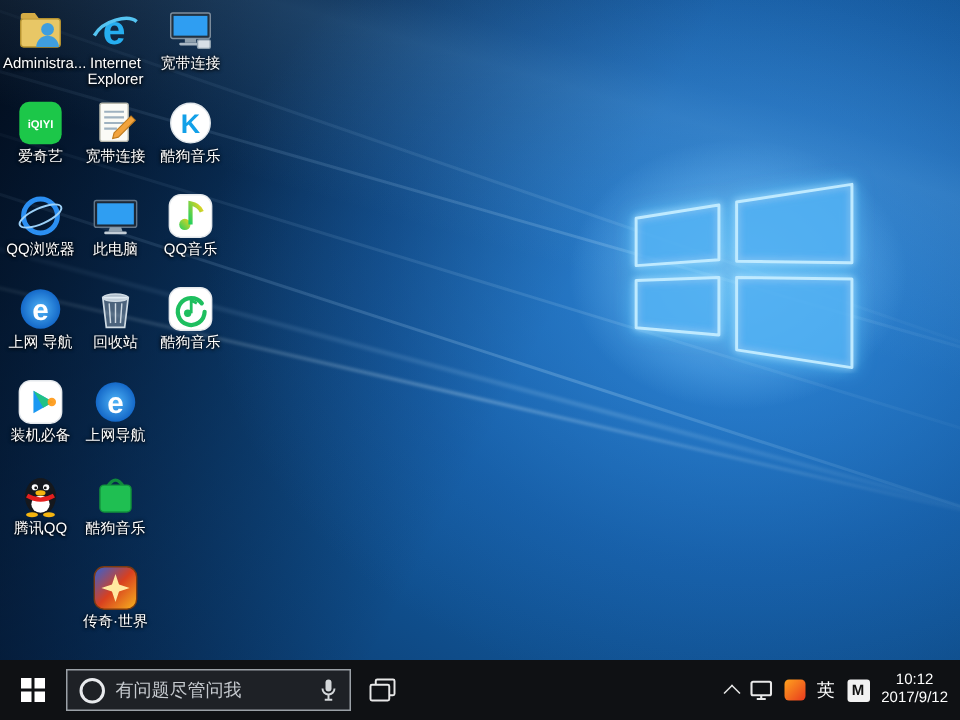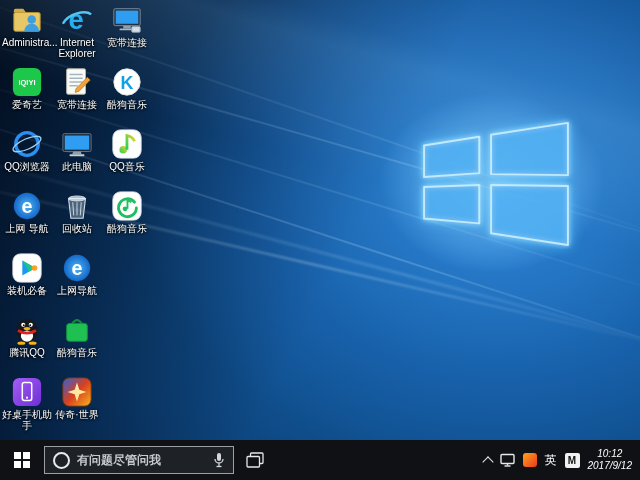--- a/index.html
+++ b/index.html
@@ -39,30 +39,30 @@
        text-shadow:0 1px 2px #000, 0 0 3px rgba(0,0,0,.85);}
 
   
   .taskbar{position:relative;width:640px;height:40px;background:#0f1114;display:flex;align-items:center;}
   .start{width:44px;height:40px;background:none;border:none;display:flex;align-items:center;justify-content:center;padding:0;}
   .winflat{display:grid;grid-template-columns:7px 7px;grid-template-rows:7px 7px;gap:2px;}
   .winflat i{background:#fff;display:block;}
   .search{width:190px;height:28px;border:1px solid #9aa0a6;background:#1e2126;display:flex;align-items:center;
           padding:0 8px;gap:7px;box-sizing:border-box;}
   .cortana{width:13px;height:13px;border:2px solid #e8eaed;border-radius:50%;flex:0 0 13px;}
-  .searchtext{flex:1;color:#c6cacf;font-size:12px;white-space:nowrap;overflow:hidden;font-weight:bold;}
+  .searchtext{flex:1;color:#c6cacf;font-size:12px;white-space:nowrap;overflow:hidden;}
   .micbtn{background:none;border:none;padding:0;display:flex;align-items:center;}
   .taskview{width:42px;height:40px;background:none;border:none;display:flex;align-items:center;justify-content:center;padding:0;}
   .tray{margin-left:auto;display:flex;align-items:center;gap:8px;padding-right:8px;height:40px;color:#fff;}
   .chev{width:7px;height:7px;border-left:1.6px solid #e8e8e8;border-top:1.6px solid #e8e8e8;transform:rotate(45deg);margin-top:3px;}
   .imecolor{width:14px;height:14px;border-radius:3px;background:linear-gradient(135deg,#ffa21e,#e83a1e);display:block;}
   .lang{font-size:12px;}
   .imebadge{width:15px;height:15px;background:#f2f2f2;color:#111;font-size:10px;font-weight:bold;
             display:flex;align-items:center;justify-content:center;border-radius:2px;}
-  .clock{font-size:10px;line-height:12px;text-align:center;font-style:italic;}
+  .clock{font-size:10px;line-height:12px;text-align:center;}
 </style>
 </head>
 <body>
 
 <div class="desktop">
   <div class="fx">
     <div class="band"></div>
     <div class="beam b1"></div>
       <div class="beam b2"></div>
       <div class="beam b3"></div>
@@ -157,36 +157,20 @@
           <circle cx="13.6" cy="12" r="1" fill="#101010"></circle>
               <circle cx="20.4" cy="12" r="1" fill="#101010"></circle>
           <ellipse cx="17" cy="15.5" rx="3.6" ry="1.8" fill="#f5b50f"></ellipse>
           <path d="M7.5,17.5 Q17,23 26.5,17.5" stroke="#e51f1f" stroke-width="3" fill="none"></path>
           <ellipse cx="11" cy="31" rx="4.2" ry="1.8" fill="#f5b50f"></ellipse>
           <ellipse cx="23" cy="31" rx="4.2" ry="1.8" fill="#f5b50f"></ellipse>
         </svg>
           </div>
         <div class="lbl">腾讯QQ</div>
       </div>
-      <div class="cell">
-        <div class="ico">
-            <svg viewBox="0 0 34 34">
-          <defs>
-                <linearGradient id="pur" x1="0" y1="0" x2="1" y2="1">
-                  <stop offset="0" stop-color="#a55cf5"></stop>
-                  <stop offset="1" stop-color="#6d2fd6"></stop>
-                </linearGradient>
-              </defs>
-          <rect x="2" y="2" width="30" height="30" rx="7" fill="url(#pur)"></rect>
-          <rect x="12" y="7" width="10" height="19" rx="2" fill="none" stroke="#fff" stroke-width="1.6"></rect>
-          <circle cx="17" cy="23" r="1.1" fill="#fff"></circle>
-        </svg>
-          </div>
-        <div class="lbl">好桌手机助手</div>
-      </div>
     </div>
 
     <div class="col">
       <div class="cell">
         <div class="ico">
             <svg viewBox="0 0 34 34">
           <text x="16" y="27" text-anchor="middle" font-size="29" font-weight="bold" fill="#26aef0">e</text>
           <path d="M2,21 C8,10 26,6 32,11" stroke="#54c4f2" stroke-width="2.5" fill="none"></path>
         </svg>
           </div>

